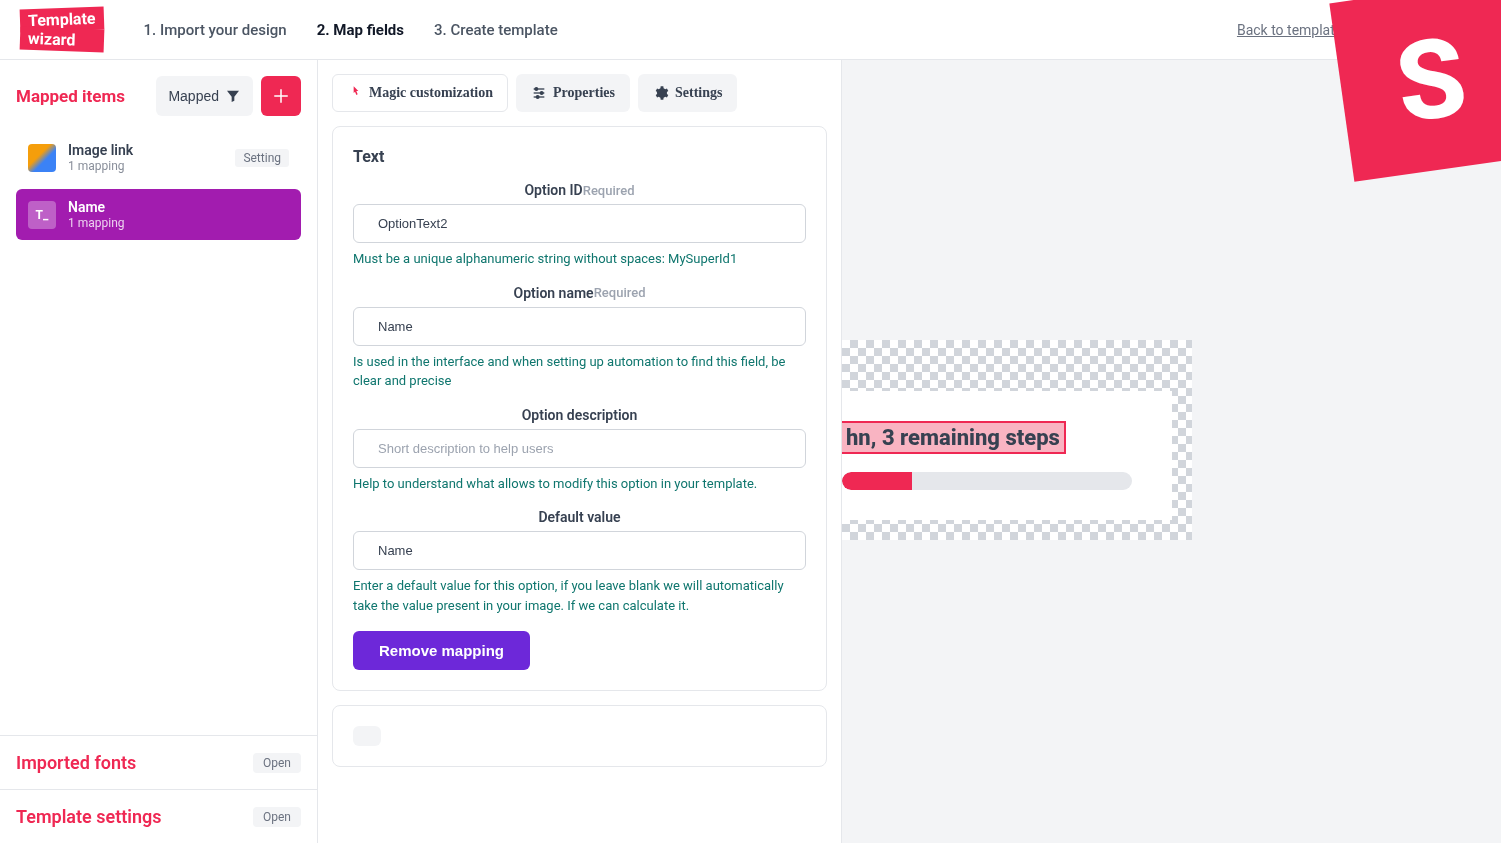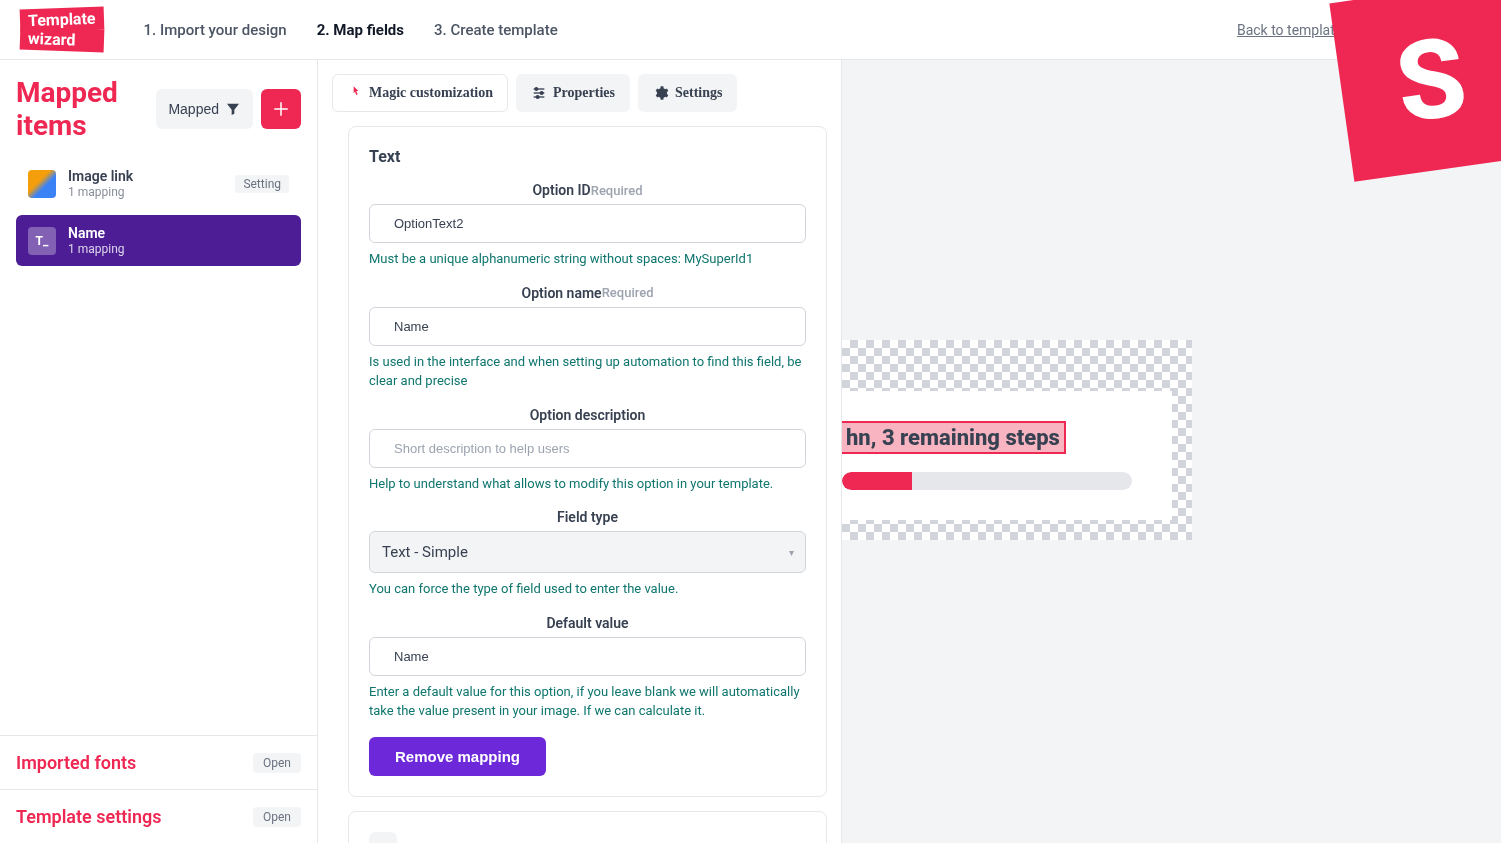--- a/index.html
+++ b/index.html
@@ -17,27 +17,27 @@
 .header-right { margin-left: auto; display: flex; align-items: center; gap: 20px; }
 .back-link { color: #6b7280; font-size: 14px; text-decoration: underline; cursor: pointer; }
 .next-btn { background: #22c55e; color: #fff; padding: 10px 22px; border: none; border-radius: 6px; font-size: 15px; font-weight: 600; cursor: pointer; }
 
 
 .body { display: flex; flex: 1; overflow: hidden; }
 
 
 .sidebar { width: 318px; border-right: 1px solid #e5e7eb; display: flex; flex-direction: column; background: #fff; }
 .sidebar-head { display: flex; align-items: center; justify-content: space-between; padding: 16px; }
-.sidebar-title { color: #ef2853; font-size: 28px; font-weight: 700; }
+.sidebar-title { color: #ef2853; font-size: 17px; font-weight: 700; }
 .sidebar-controls { display: flex; gap: 8px; }
 .filter-btn { display: flex; align-items: center; gap: 6px; background: #f3f4f6; border: none; padding: 8px 12px; border-radius: 6px; font-size: 14px; font-weight: 400; color: #374151; cursor: pointer; }
 .add-btn { background: #ef2853; color: #fff; border: none; width: 40px; height: 40px; border-radius: 6px; font-size: 20px; font-weight: 700; cursor: pointer; display: flex; align-items: center; justify-content: center; }
 .items-list { flex: 1; overflow-y: auto; padding: 0 16px; }
 .item { display: flex; align-items: center; padding: 10px 12px; border-radius: 6px; margin-bottom: 6px; cursor: pointer; position: relative; }
-.item.active { background: #4c1d95; color: #fff; }
+.item.active { background: #a21caf; color: #fff; }
 .item-thumb { width: 28px; height: 28px; border-radius: 4px; background: #d1d5db; margin-right: 12px; display: flex; align-items: center; justify-content: center; font-size: 12px; font-weight: 700; flex-shrink: 0; }
 .item.active .item-thumb { background: rgba(255,255,255,0.3); color: #fff; }
 .item-thumb.avatar { background: linear-gradient(135deg, #f59e0b 40%, #3b82f6 60%); }
 .item-info .item-title { font-size: 14px; font-weight: 600; line-height: 1.2; }
 .item-info .item-sub { font-size: 12px; opacity: 0.8; line-height: 1.2; }
 .item:not(.active) .item-info .item-title { color: #374151; }
 .item:not(.active) .item-info .item-sub { color: #6b7280; }
 .item-badge { margin-left: auto; font-size: 12px; background: #f3f4f6; color: #6b7280; padding: 2px 8px; border-radius: 3px; }
 .sidebar-footer { border-top: 1px solid #e5e7eb; }
 .footer-row { display: flex; align-items: center; justify-content: space-between; padding: 16px; border-bottom: 1px solid #e5e7eb; cursor: pointer; }
@@ -45,21 +45,21 @@
 .footer-title { color: #ef2853; font-size: 18px; font-weight: 600; }
 .open-badge { font-size: 12px; background: #f3f4f6; color: #6b7280; padding: 3px 10px; border-radius: 4px; }
 
 
 .center { width: 524px; background: #fff; border-right: 1px solid #e5e7eb; padding: 14px; overflow-y: auto; }
 .tabs { display: flex; gap: 8px; margin-bottom: 14px; }
 .tab { display: flex; align-items: center; gap: 6px; background: #f3f4f6; border: 1px solid transparent; padding: 10px 14px; border-radius: 6px; font-size: 14px; font-weight: 600; color: #374151; cursor: pointer; font-family: Liberation Serif, serif; }
 .tab.active { background: #fff; border: 1px solid #e5e7eb; }
 .tab-icon { width: 16px; height: 16px; }
 
-.card { border: 1px solid #e5e7eb; border-radius: 8px; padding: 20px; margin-bottom: 14px; margin-left: 16px; }
+.card { border: 1px solid #e5e7eb; border-radius: 8px; padding: 20px; margin-bottom: 14px; }
 .card-title { font-size: 16px; font-weight: 700; margin-bottom: 16px; color: #374151; }
 .form-group { margin-bottom: 16px; }
 .label-row { display: flex; justify-content: center; align-items: center; margin-bottom: 6px; }
 .form-label { font-size: 14px; font-weight: 600; color: #374151; }
 .required { font-size: 13px; color: #9ca3af; font-weight: 500; }
 .input { width: 100%; padding: 11px 24px; border: 1px solid #d1d5db; border-radius: 6px; font-size: 13px; color: #374151; }
 .input::placeholder { color: #9ca3af; }
 .select { width: 100%; padding: 11px 12px; border: 1px solid #d1d5db; border-radius: 6px; font-size: 15px; color: #374151; background: #f3f4f6; appearance: none; position: relative; }
 .select-wrap { position: relative; }
 .select-wrap::after { content: '▾'; position: absolute; right: 12px; top: 50%; transform: translateY(-50%); color: #9ca3af; font-size: 10px; pointer-events: none; }
@@ -211,29 +211,20 @@
         </div>
 
         <div class="form-group">
           <div class="label-row">
             <span class="form-label">Option description</span>
           </div>
           <input class="input" placeholder="Short description to help users" style="">
           <div class="help-text">Help to understand what allows to modify this option in your template.</div>
         </div>
 
-        <div class="form-group">
-          <div class="label-row">
-            <span class="form-label">Field type</span>
-          </div>
-          <div class="select-wrap">
-            <div class="select">Text - Simple</div>
-          </div>
-          <div class="help-text">You can force the type of field used to enter the value.</div>
-        </div>
 
         <div class="form-group">
           <div class="label-row">
             <span class="form-label">Default value</span>
           </div>
           <input class="input" value="Name" style="">
           <div class="help-text">Enter a default value for this option, if you leave blank we will automatically take the value present in your image. If we can calculate it.</div>
         </div>
 
         <button class="remove-btn">Remove mapping</button>

